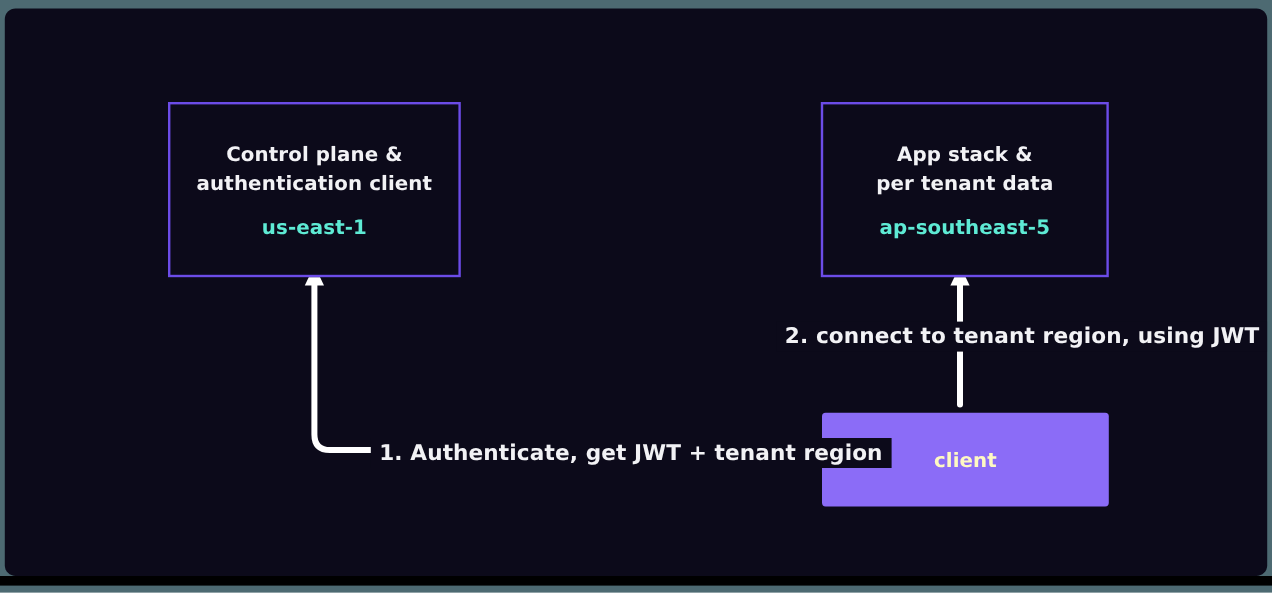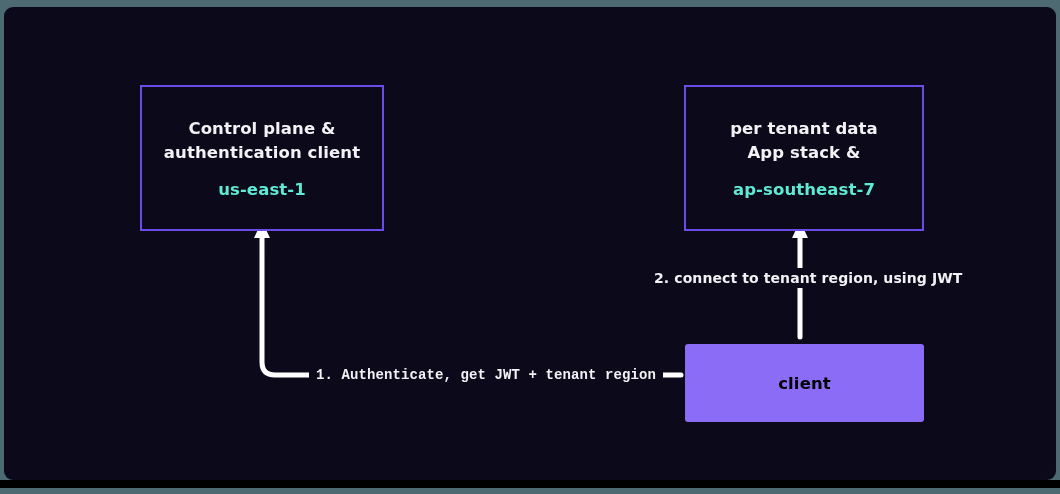--- a/index.html
+++ b/index.html
@@ -90,51 +90,50 @@
     top: 337px;
     width: 239px;
     height: 78px;
     background: #8b6cf7;
     border-radius: 3px;
     display: flex;
     align-items: center;
     justify-content: center;
   }
   .client-label {
-    color: #000000;
+    color: #fef9c3;
     font-size: 16.5px;
     font-weight: bold;
     letter-spacing: 0.1px;
   }
 
   
   #wires {
     position: absolute;
     left: 0;
     top: 0;
     width: 1052px;
     height: 473px;
     pointer-events: none;
   }
 
   
   .step-label {
     position: absolute;
     color: #f2f2f5;
-    font-size: 14px;
+    font-size: 18px;
     font-weight: bold;
     white-space: nowrap;
     letter-spacing: 0.1px;
     background: #0c0a1a;
     padding: 2px 7px;
   }
   #label-step1 {
     left: 305px;
     top: 358px;
-    font-family: Liberation Mono, monospace;
   }
   #label-step2 {
     left: 643px;
     top: 261px;
   }
 </style>
 </head>
 <body>
 
 <div id="frame">
@@ -153,24 +152,24 @@
     <div class="region-box" id="box-control">
       <div class="region-title">
         <div>Control plane &amp;</div>
         <div>authentication client</div>
       </div>
       <div class="region-name">us-east-1</div>
     </div>
 
     <div class="region-box" id="box-app">
       <div class="region-title">
+        <div>App stack &amp;</div>
         <div>per tenant data</div>
-        <div>App stack &amp;</div>
       </div>
-      <div class="region-name">ap-southeast-7</div>
+      <div class="region-name">ap-southeast-5</div>
     </div>
 
     <div id="box-client">
       <span class="client-label">client</span>
     </div>
 
     <div class="step-label" id="label-step1">1.  Authenticate, get JWT + tenant region</div>
 
     <div class="step-label" id="label-step2">2.  connect to tenant region, using JWT</div>
 

